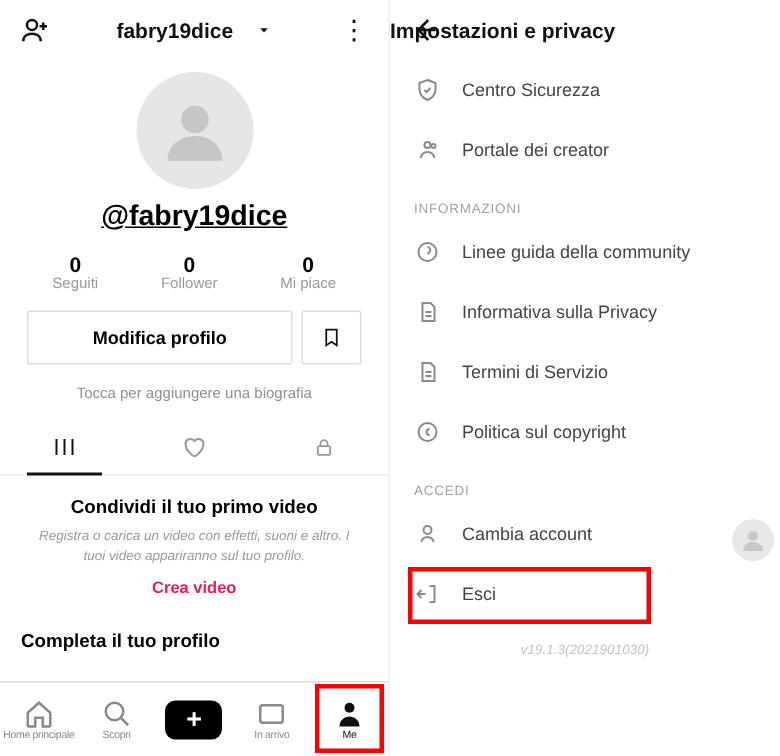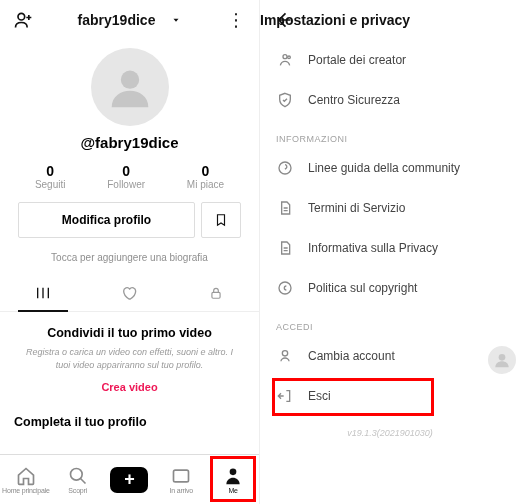--- a/index.html
+++ b/index.html
@@ -10,21 +10,21 @@
   
   .hdr { height: 40px; display: flex; align-items: center; padding: 0 10px; }
   .hdr .spacer { flex: 1; }
   .hdr .title { font-size: 14px; font-weight: 600; color: #111; display: flex; align-items: center; gap: 16px; }
   .hdr .title-center { position: absolute; left: 0; right: 0; text-align: center; pointer-events: none; }
   .icon-btn { width: 26px; height: 26px; display: flex; align-items: center; justify-content: center; color: #111; }
   .dots { font-size: 18px; line-height: 0; }
   
   .avatar-big { width: 78px; height: 78px; border-radius: 50%; background: #e6e6e6; margin: 8px auto 8px; display: flex; align-items: center; justify-content: center; }
   .avatar-big svg { width: 44px; height: 44px; fill: #c6c6c6; }
-  .handle { text-align: center; font-size: 15px; font-weight: 600; margin-bottom: 12px; }
+  .handle { text-align: center; font-size: 19px; font-weight: 600; margin-bottom: 12px; text-decoration: underline; }
   .stats { display: flex; justify-content: space-around; padding: 0 14px 12px; }
   .stat { text-align: center; }
   .stat .num { font-size: 14px; font-weight: 700; }
   .stat .lbl { font-size: 10px; color: #9a9a9a; }
   .row-btns { display: flex; gap: 6px; padding: 0 18px 14px; }
   .btn-outline { border: 1px solid #ddd; font-size: 12px; font-weight: 700; height: 36px; display: flex; align-items: center; justify-content: center; border-radius: 2px; }
   .btn-edit { flex: 1; }
   .btn-book { width: 40px; }
   .bio { text-align: center; font-size: 10px; color: #8f8f8f; padding-bottom: 12px; }
   .tabs { display: flex; border-bottom: 1px solid #eee; }
@@ -182,65 +182,65 @@
         <svg width="20" height="20" viewBox="0 0 24 24" fill="none" stroke="currentColor" stroke-width="2">
             <path d="M15 4l-8 8 8 8M7 12h14"></path>
           </svg>
       </div>
       <div class="title title-center">Impostazioni e privacy</div>
     </div>
 
     <div class="setrow">
       <span class="ic">
           <svg width="16" height="16" viewBox="0 0 24 24" fill="none" stroke="currentColor" stroke-width="2">
+            <path d="M12 2l8 3v6c0 5-3 9-8 11-5-2-8-6-8-11V5z"></path>
+            <path d="M9 12l2 2 4-4"></path>
+          </svg>
+        </span>
+      <span>Centro Sicurezza</span>
+    </div>
+    <div class="setrow">
+      <span class="ic">
+          <svg width="16" height="16" viewBox="0 0 24 24" fill="none" stroke="currentColor" stroke-width="2">
             <circle cx="12" cy="7" r="3"></circle>
             <path d="M5 20c1-4 4-6 7-6s6 2 7 6"></path>
             <circle cx="18" cy="8" r="2"></circle>
           </svg>
         </span>
       <span>Portale dei creator</span>
     </div>
-    <div class="setrow">
-      <span class="ic">
-          <svg width="16" height="16" viewBox="0 0 24 24" fill="none" stroke="currentColor" stroke-width="2">
-            <path d="M12 2l8 3v6c0 5-3 9-8 11-5-2-8-6-8-11V5z"></path>
-            <path d="M9 12l2 2 4-4"></path>
-          </svg>
-        </span>
-      <span>Centro Sicurezza</span>
-    </div>
 
     <div class="sect">INFORMAZIONI</div>
 
     <div class="setrow">
       <span class="ic">
           <svg width="16" height="16" viewBox="0 0 24 24" fill="none" stroke="currentColor" stroke-width="2">
             <circle cx="12" cy="12" r="9"></circle>
             <path d="M12 7a3 3 0 0 1 2 5l-2 2M12 18h0.01"></path>
           </svg>
         </span>
       <span>Linee guida della community</span>
     </div>
     <div class="setrow">
       <span class="ic">
           <svg width="16" height="16" viewBox="0 0 24 24" fill="none" stroke="currentColor" stroke-width="2">
             <path d="M7 3h8l4 4v14H7z"></path>
             <path d="M10 12h6M10 16h6"></path>
           </svg>
         </span>
-      <span>Termini di Servizio</span>
+      <span>Informativa sulla Privacy</span>
     </div>
     <div class="setrow">
       <span class="ic">
           <svg width="16" height="16" viewBox="0 0 24 24" fill="none" stroke="currentColor" stroke-width="2">
             <path d="M7 3h8l4 4v14H7z"></path>
             <path d="M10 12h6M10 16h6"></path>
           </svg>
         </span>
-      <span>Informativa sulla Privacy</span>
+      <span>Termini di Servizio</span>
     </div>
     <div class="setrow">
       <span class="ic">
           <svg width="16" height="16" viewBox="0 0 24 24" fill="none" stroke="currentColor" stroke-width="2">
             <circle cx="12" cy="12" r="9"></circle>
             <path d="M14 9a3 3 0 1 0 0 6"></path>
           </svg>
         </span>
       <span>Politica sul copyright</span>
     </div>

